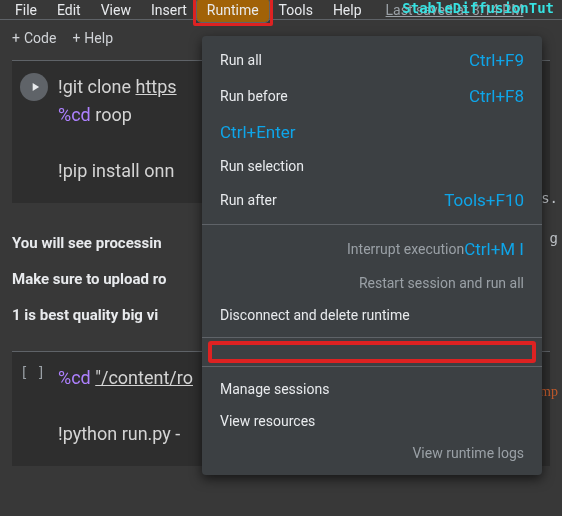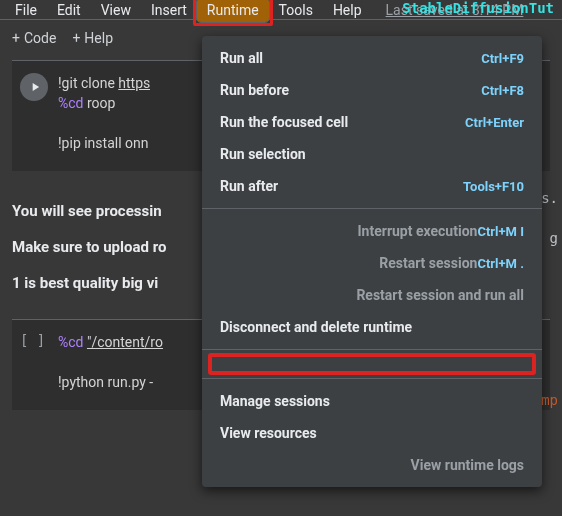--- a/index.html
+++ b/index.html
@@ -10,36 +10,36 @@
   .highlight-runtime { position:absolute; left:-4px; top:-4px; right:-4px; bottom:-4px; border:3px solid #d22; border-radius:2px; pointer-events:none; }
   .last-saved { margin-left:14px; color:#9aa0a6; font-size:14px; text-decoration:underline; }
   .watermark { position:absolute; right:8px; top:0px; color:#37e2e2; font-family:Consolas,monospace; font-size:14px; font-weight:bold; pointer-events:none;margin-left:40px;}
   .toolbar { display:flex; gap:16px; padding:10px 12px 14px; font-size:14px; }
   .tool-btn { display:flex; align-items:center; gap:4px; color:#d0d3d7; cursor:pointer; }
   .content { padding:0 12px; }
   .cell { display:flex; gap:10px; background:#2e2e2e; padding:12px 8px 18px; margin-bottom:18px; border-top:1px solid #5f6368;}
   .run-icon { width:28px; height:28px; border-radius:50%; background:#5f6368; display:flex; align-items:center; justify-content:center; flex-shrink:0;}
   .run-icon svg { width:14px; height:14px; fill:#e8eaed; margin-left:2px;}
   .bracket { color:#9aa0a6; font-family:Consolas,monospace; font-size:14px; flex-shrink:0; width:28px;}
-  .code { font-family:Consolas,Menlo,monospace; font-size:14px; line-height:20px; white-space:pre; color:#d4d4d4; overflow:hidden;}
+  .code { font-family:Consolas,Menlo,monospace; font-size:18px; line-height:28px; white-space:pre; color:#d4d4d4; overflow:hidden;}
   .code .magic { color:#ae81ff;}
   .code .str   { color:#c77b3c;}
   .code .link  { color:#d4d4d4; text-decoration:underline;}
   .text-block { padding:4px 0 0; font-size:15px; font-weight:700; line-height:36px; color:#e8eaed; }
   .text-block p { margin-bottom:0px; }
   .dropdown { position:absolute; left:202px; top:36px; width:340px; background:#3c4043; border-radius:4px; box-shadow:0 4px 12px rgba(0,0,0,.6); padding:6px 0; z-index:10;}
-  .dd-item { display:flex; justify-content:space-between; align-items:center; padding:8px 18px; font-size:14px; color:#e8eaed; cursor:pointer; position:relative;font-weight:bold;}
+  .dd-item { display:flex; justify-content:space-between; align-items:center; padding:8px 18px; font-size:14px; color:#e8eaed; cursor:pointer; position:relative;}
   .dd-item.disabled { color:#9aa0a6; cursor:default;justify-content:flex-end;}
   .dd-sep { height:1px; background:#5f6368; margin:6px 0;}
-  .dd-short { color:#7dd3fc; font-size:13px;}
+  .dd-short { color:#0ea5e9; font-size:17px;}
   .highlight-change { position:absolute; left:6px; right:6px; top:-3px; bottom:-3px; border:4px solid #d22; border-radius:3px; pointer-events:none;}
   .right-chars { position:absolute; right:4px; color:#bdc1c6; font-family:Consolas,monospace; font-size:14px; }
   .right-chars.s { top:190px;}
   .right-chars.g { top:230px;}
-  .right-chars.mp{ top:392px; color:#c25a2b;}
+  .right-chars.mp{ top:384px; color:#c25a2b;font-family:Liberation Serif, serif;}
 </style>
 </head>
 <body>
 
 <div class="watermark">StableDiffusionTut</div>
 
 <div class="menubar">
   <div class="menu-item">File</div>
   <div class="menu-item">Edit</div>
   <div class="menu-item">View</div>
@@ -100,38 +100,33 @@
 <div class="dropdown">
   <div class="dd-item">
       <span>Run all</span>
       <span class="dd-short">Ctrl+F9</span>
     </div>
   <div class="dd-item">
       <span>Run before</span>
       <span class="dd-short">Ctrl+F8</span>
     </div>
   <div class="dd-item">
-      <span>Run the focused cell</span>
       <span class="dd-short">Ctrl+Enter</span>
     </div>
   <div class="dd-item">
       <span>Run selection</span>
     </div>
   <div class="dd-item">
       <span>Run after</span>
       <span class="dd-short">Tools+F10</span>
     </div>
   <div class="dd-sep"></div>
   <div class="dd-item disabled">
       <span>Interrupt execution</span>
       <span class="dd-short">Ctrl+M I</span>
-    </div>
-  <div class="dd-item disabled">
-      <span>Restart session</span>
-      <span class="dd-short">Ctrl+M .</span>
     </div>
   <div class="dd-item disabled">
       <span>Restart session and run all</span>
     </div>
   <div class="dd-item">
       <span>Disconnect and delete runtime</span>
     </div>
   <div class="dd-sep"></div>
   <div class="dd-item">
     <div class="highlight-change"></div>

